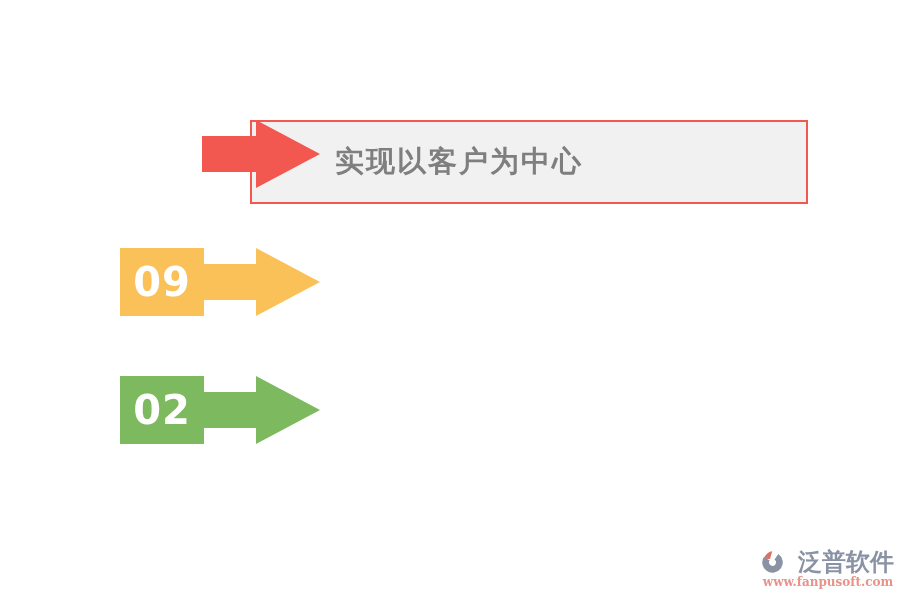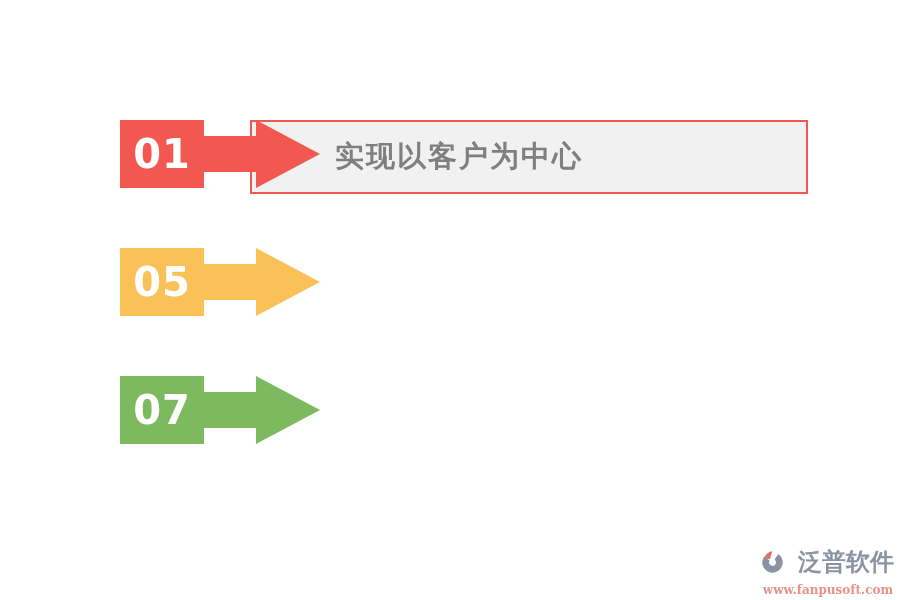--- a/index.html
+++ b/index.html
@@ -35,21 +35,21 @@
     justify-content: center;
     color: var(--number-color, #fff);
     font-size: 40px;
     font-weight: bold;
     z-index: 3;
     letter-spacing: 1px;
   }
   .bar {
     position: absolute;
     left: 130px; top: 0;
-    width: 558px; height: 74px;
+    width: 558px; height: 84px;
     box-sizing: border-box;
     background: var(--bar-fill, #f1f1f1);
     border: 2px solid var(--row-color);
     z-index: 1;
     display: flex;
     align-items: center;
   }
   .bar-label {
     padding-left: 83px;
     font-size: 29px;
@@ -91,57 +91,54 @@
     gap: 15px;
   }
   .wm-brand {
     font-family: "DejaVu Serif", serif;
     font-size: 24px;
     font-weight: bold;
     color: var(--brand-color, #8a93a4);
     white-space: nowrap;
   }
   .wm-url {
-    margin-top: 9px;
+    margin-top: 1px;
     font-family: "DejaVu Serif", serif;
     font-size: 12px;
     font-weight: bold;
     color: var(--url-color, #e9928b);
     white-space: nowrap;
   }
 </style>
 </head>
 <body>
 
 <div class="canvas" style="background: rgb(255, 255, 255); --bar-fill: #f1f1f1; --label-color: #7f7f7f; --number-color: #ffffff;">
 
   <div class="row r0" style="--row-color: #f25750;">
     <div class="bar">
       <span class="bar-label">实现以客户为中心</span>
     </div>
     <div class="arrow-stem"></div>
     <div class="arrow-head"></div>
-    <div class="num-block">
-      <span>01</span>
-    </div>
   </div>
 
   <div class="row r1" style="--row-color: #f9c158;">
     <div class="arrow-stem"></div>
     <div class="arrow-head"></div>
     <div class="num-block">
-      <span>05</span>
+      <span>09</span>
     </div>
   </div>
 
   <div class="row r2" style="--row-color: #7db95f;">
     <div class="arrow-stem"></div>
     <div class="arrow-head"></div>
     <div class="num-block">
-      <span>07</span>
+      <span>02</span>
     </div>
   </div>
 
   <div class="watermark" style="--brand-color: #8a93a4; --url-color: #e9928b;">
     <div class="wm-top">
       <svg width="23" height="27" viewBox="0 0 23 27">
         <path class="wm-ic-accent" d="M2,10.5 C3.4,5.8 7,2.8 11.2,2.2 L8.8,10.8 Z" fill="#dd7166"></path>
         <circle class="wm-ic-ring" cx="11.5" cy="14.5" r="7.5" fill="none" stroke="#8a93a4" stroke-width="7.5" stroke-dasharray="35 12.2" transform="rotate(-55 11.5 14.5)"></circle>
       </svg>
       <span class="wm-brand">泛普软件</span>

